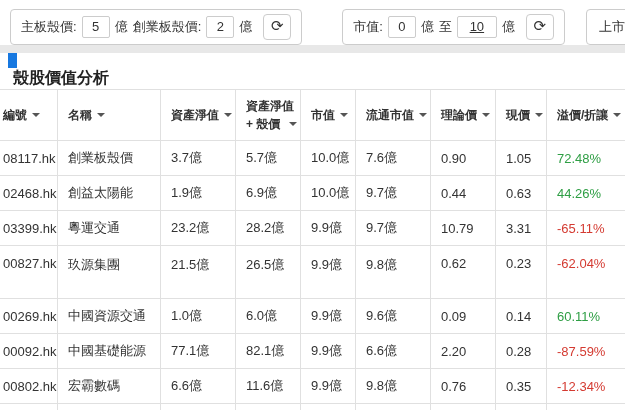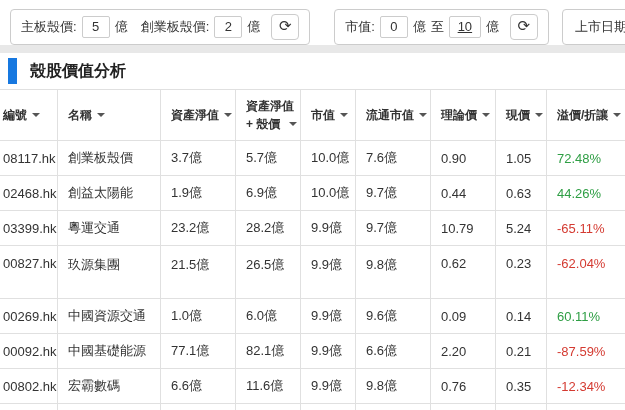--- a/index.html
+++ b/index.html
@@ -6,53 +6,54 @@
   body{
     width:625px;height:410px;overflow:hidden;position:relative;
     background:#fff;color:#333;
     font-family:"Liberation Sans","DejaVu Sans",sans-serif;
   }
   
   .toolbar{
     display:flex;align-items:center;
     padding:8px 0 0 10px;height:45px;box-sizing:border-box;
     white-space:nowrap;
+    gap:8px;
   }
   .tgroup{
     display:flex;align-items:center;gap:5px;
     border:1px solid #ccc;border-radius:4px;
     background:#fff;padding:5px 10px;height:36px;box-sizing:border-box;
   }
-  .tgroup + .tgroup{margin-left:24px;}
+  .tgroup + .tgroup{margin-left:32px;}
   .tlabel{font-size:13px;color:#333;}
-  .tlabel.second{margin-left:8px;}
+  .tlabel.second{margin-left:0;}
   .tinput{
     width:28px;height:22px;border:1px solid #ccc;border-radius:2px;
     text-align:center;font-size:13px;color:#333;padding:0;box-sizing:border-box;
     font-family:"Liberation Sans","DejaVu Sans",sans-serif;
   }
-  .tinput.wide{width:32px;text-decoration:underline;}
+  .tinput.wide{width:40px;text-decoration:underline;}
   .refresh-btn{
     width:28px;height:26px;margin-left:6px;
     border:1px solid #ccc;border-radius:4px;background:#fff;
     font-size:15px;line-height:1;color:#333;cursor:pointer;
     display:flex;align-items:center;justify-content:center;
     font-family:"DejaVu Sans",sans-serif;padding:0;
   }
   .listing-btn{
     margin-left:13px;
     border:1px solid #ccc;border-radius:4px;background:#fff;
     padding:8px 12px;font-size:13px;color:#333;cursor:pointer;
     white-space:nowrap;height:36px;box-sizing:border-box;
     font-family:"Liberation Sans","DejaVu Sans",sans-serif;
   }
   
   .separator{height:8px;background:#e8e8e8;width:625px;}
   
-  .section-head{display:flex;align-items:center;height:36px;}
+  .section-head{display:flex;height:36px;flex-direction:column;}
   .accent-bar{width:9px;height:26px;background:var(--accent,#1778e0);margin-left:8px;}
   .section-title{font-size:16px;font-weight:bold;color:#222;margin-left:13px;}
   
   table{
     border-collapse:collapse;table-layout:fixed;width:674px;
     margin-left:-8px;
   }
   th,td{border:1px solid #e0e0e0;overflow:hidden;white-space:nowrap;box-sizing:border-box;}
   th{
     font-size:12px;font-weight:bold;color:#333;text-align:left;
@@ -161,21 +162,21 @@
         <td class="up">44.26%</td>
       </tr>
       <tr>
         <td>03399.hk</td>
         <td>粵運交通</td>
         <td>23.2億</td>
         <td>28.2億</td>
         <td>9.9億</td>
         <td>9.7億</td>
         <td>10.79</td>
-        <td>5.24</td>
+        <td>3.31</td>
         <td class="down">-65.11%</td>
       </tr>
       <tr class="tall">
         <td>00827.hk</td>
         <td>玖源集團</td>
         <td>21.5億</td>
         <td>26.5億</td>
         <td>9.9億</td>
         <td>9.8億</td>
         <td>0.62</td>
@@ -194,21 +195,21 @@
         <td class="up">60.11%</td>
       </tr>
       <tr>
         <td>00092.hk</td>
         <td>中國基礎能源</td>
         <td>77.1億</td>
         <td>82.1億</td>
         <td>9.9億</td>
         <td>6.6億</td>
         <td>2.20</td>
-        <td>0.21</td>
+        <td>0.28</td>
         <td class="down">-87.59%</td>
       </tr>
       <tr>
         <td>00802.hk</td>
         <td>宏霸數碼</td>
         <td>6.6億</td>
         <td>11.6億</td>
         <td>9.9億</td>
         <td>9.8億</td>
         <td>0.76</td>

